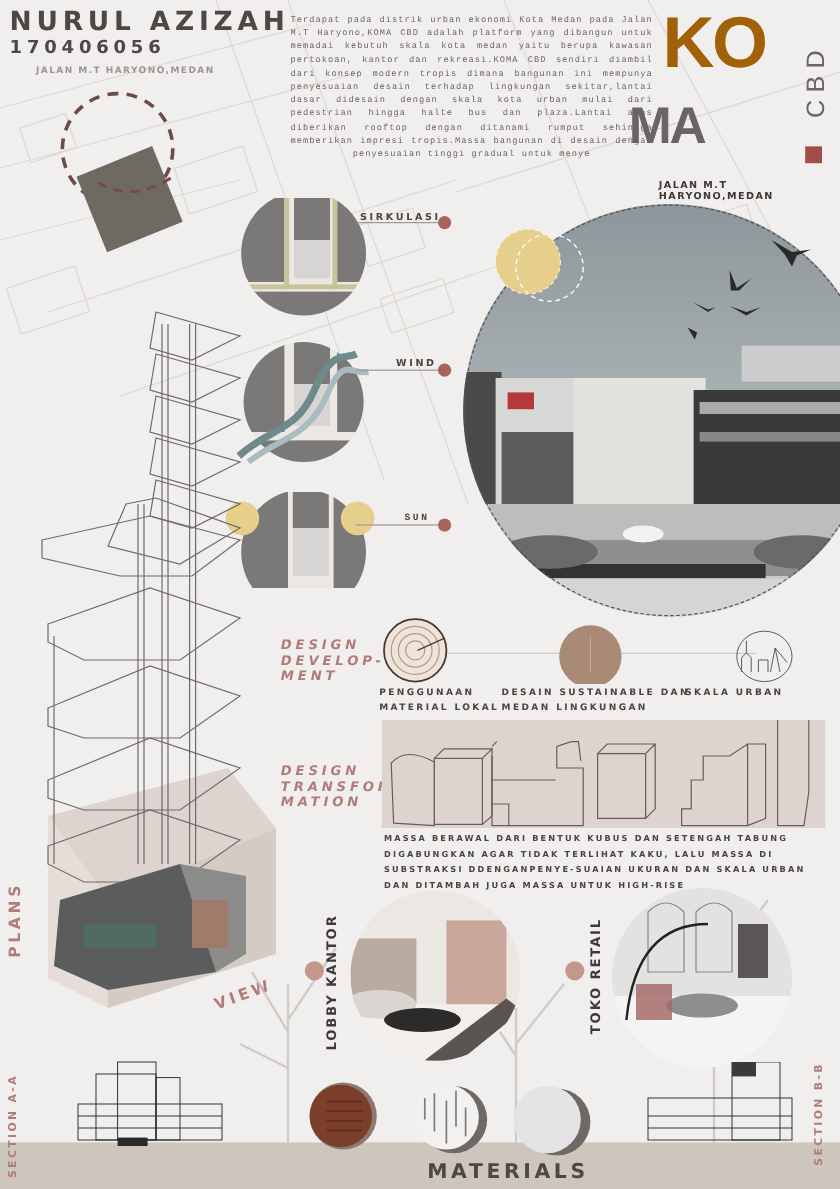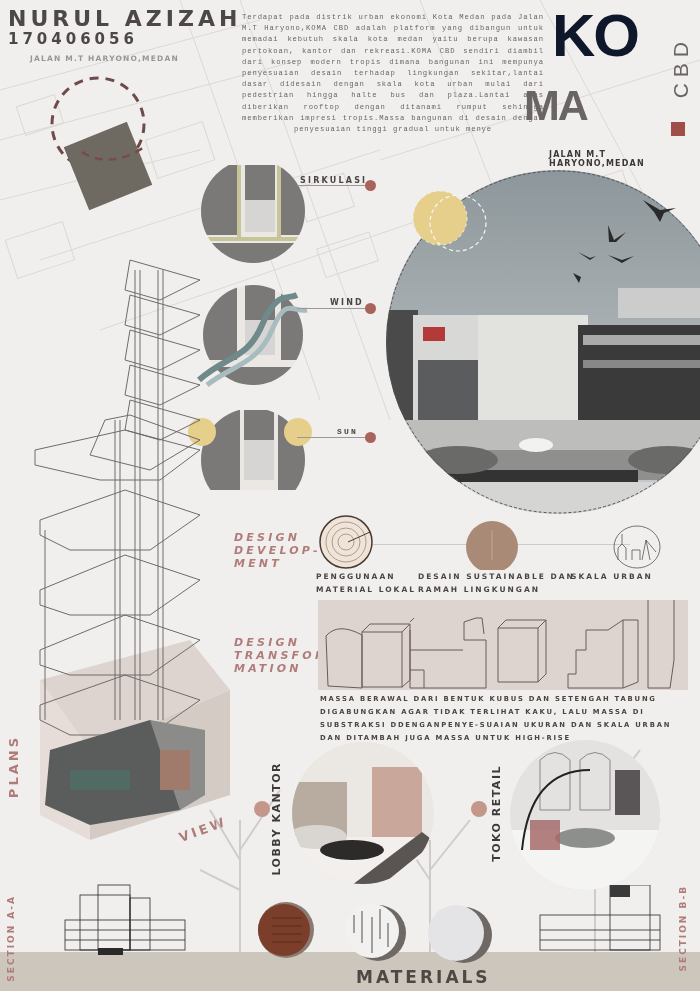--- a/index.html
+++ b/index.html
@@ -17,21 +17,21 @@
   .name-block .name { left: 8px; top: 6px; font-size: 22px; font-weight: bold; letter-spacing: 4px; color: #4d4746; }
   .name-block .nim { left: 8px; top: 30px; font-size: 15px; font-weight: bold; letter-spacing: 4px; color: #4d4746; }
   .name-block .addr { left: 30px; top: 54px; font-size: 7.5px; letter-spacing: 1.2px; color: #9a9593; font-weight: bold; }
 
   .desc {
     left: 242px; top: 12px; width: 302px;
     font-family: Liberation Mono, monospace; font-size: 7.2px; line-height: 11.2px;
     letter-spacing: 0.9px; color: #6b6564; text-align: justify; text-align-last: center;
   }
 
-  .logo-ko { left: 552px; top: 6px; font-size: 60px; font-weight: bold; color: #0f172a; letter-spacing: -2px; line-height: 60px; font-family: "Liberation Sans", sans-serif; }
+  .logo-ko { left: 552px; top: 6px; font-size: 60px; font-weight: bold; color: #a16207; letter-spacing: -2px; line-height: 60px; font-family: "Liberation Sans", sans-serif; }
   .logo-ma { left: 524px; top: 75px; font-size: 43px; font-weight: bold; color: #6a6564; letter-spacing: -2px; line-height: 60px; font-family: "Liberation Sans", sans-serif; }
   .logo-dot { left: 671px; top: 122px; width: 14px; height: 14px; background: #a04e48; }
   .logo-cbd { left: 669px; top: 36px; width: 20px; height: 82px; }
   .logo-cbd span { display: block; writing-mode: vertical-rl; transform: rotate(180deg); font-size: 21px; letter-spacing: 6px; color: #6a6564; font-family: "Liberation Sans", sans-serif; }
   .logo-addr { left: 549px; top: 150px; font-size: 8px; font-weight: bold; letter-spacing: 1.2px; color: #3d3736; }
 
   .analysis-label { font-size: 8px; font-weight: bold; letter-spacing: 2.2px; color: #4a4442; }
   .leader { height: 1px; background: #9d9896; }
   .dot { width: 11px; height: 11px; border-radius: 50%; background: #a8645a; }
 
@@ -246,21 +246,21 @@
 <svg class="abs" style="left:612px;top:520px;width:50px;height:50px;" viewBox="0 0 50 50">
   <ellipse cx="25" cy="27" rx="23" ry="21" fill="none" stroke="#555" stroke-width="0.8"></ellipse>
   <path d="M6 40 L6 28 L10 24 L14 28 L14 40 M10 24 L10 14 M20 40 L20 30 L28 30 L28 40 M30 40 L34 20 L38 40 M34 20 L44 32" stroke="#555" stroke-width="0.8" fill="none"></path>
 </svg>
 <div class="abs caption" style="left:316px;top:570px;">
   <div>PENGGUNAAN</div>
   <div>MATERIAL LOKAL</div>
 </div>
 <div class="abs caption" style="left:418px;top:570px;">
   <div>DESAIN SUSTAINABLE DAN</div>
-  <div>RAMAH LINGKUNGAN</div>
+  <div>MEDAN LINGKUNGAN</div>
 </div>
 <div class="abs caption" style="left:571px;top:570px;">
   <div>SKALA URBAN</div>
 </div>
 
 <div class="abs section-heading" style="left:234px;top:636px;">
   <div>DESIGN</div>
   <div>TRANSFOR-</div>
   <div>MATION</div>
 </div>

